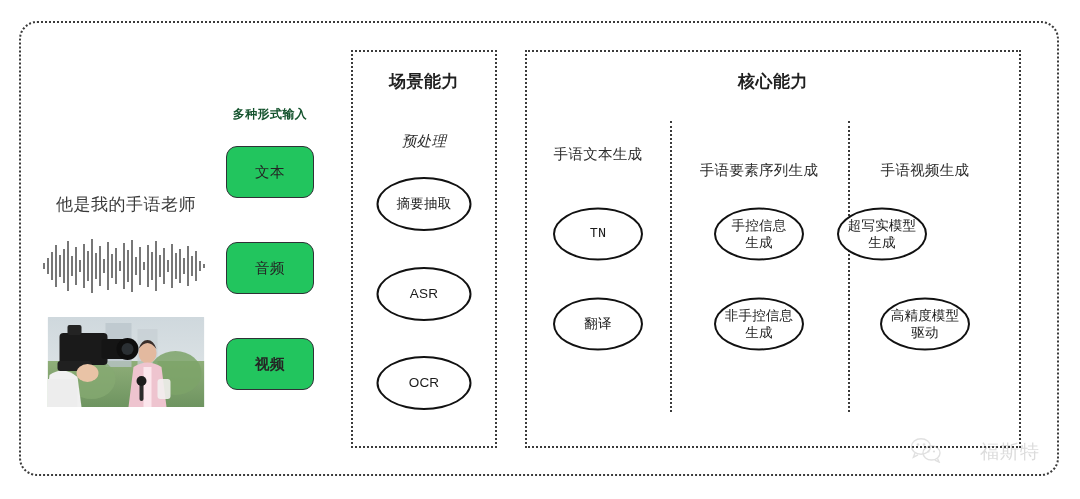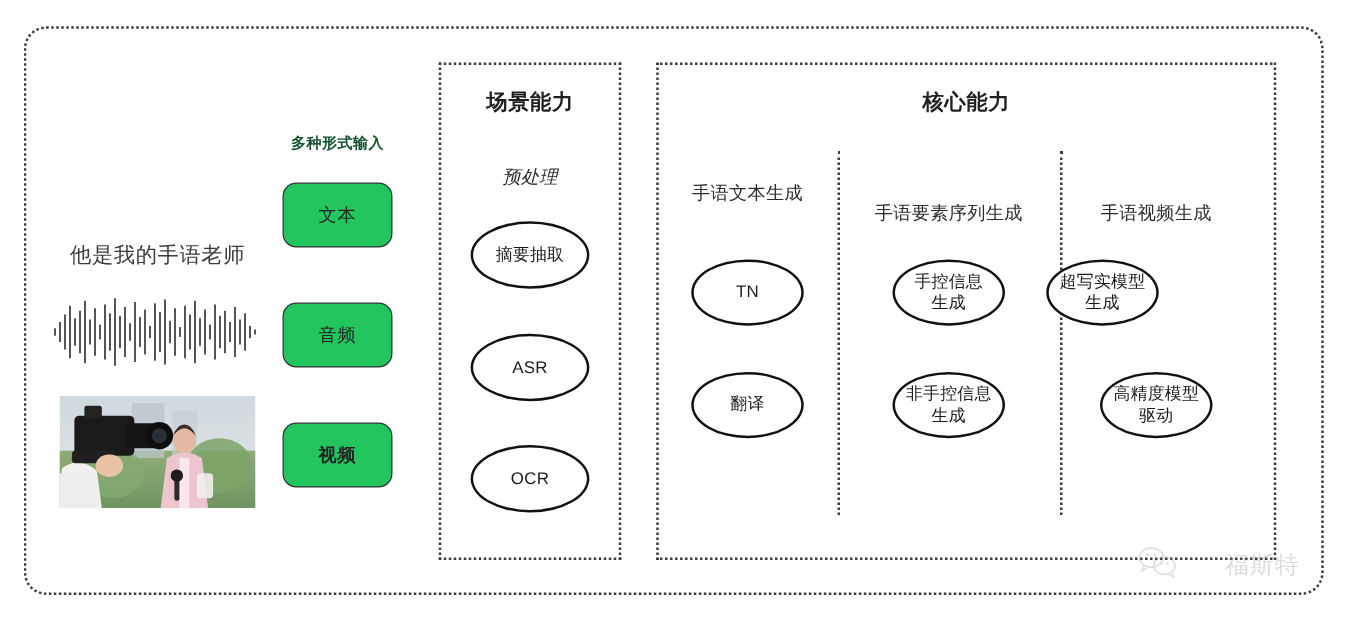--- a/index.html
+++ b/index.html
@@ -277,21 +277,21 @@
   <div class="node w94" style="left:424px; top:294px;">ASR</div>
   <div class="node w94" style="left:424px; top:383px;">OCR</div>
 
   <div class="group-box core-box"></div>
   <div class="box-title title-core">核心能力</div>
 
   <div class="v-divider div-1"></div>
   <div class="v-divider div-2"></div>
 
   <div class="col-head head-c1">手语文本生成</div>
-  <div class="node w88" style="left:598px; top:234px;">TN</div>
+  <div class="node w88" style="left:598px; top:234px;font-family:Liberation Mono, monospace;">TN</div>
   <div class="node w88" style="left:598px; top:324px;">翻译</div>
 
   <div class="col-head head-c2">手语要素序列生成</div>
   <div class="node w88" style="left:759px; top:234px;">
     <span>
       <span>手控信息</span><br>
       <span>生成</span>
     </span>
   </div>
   <div class="node w88" style="left:759px; top:324px;">

